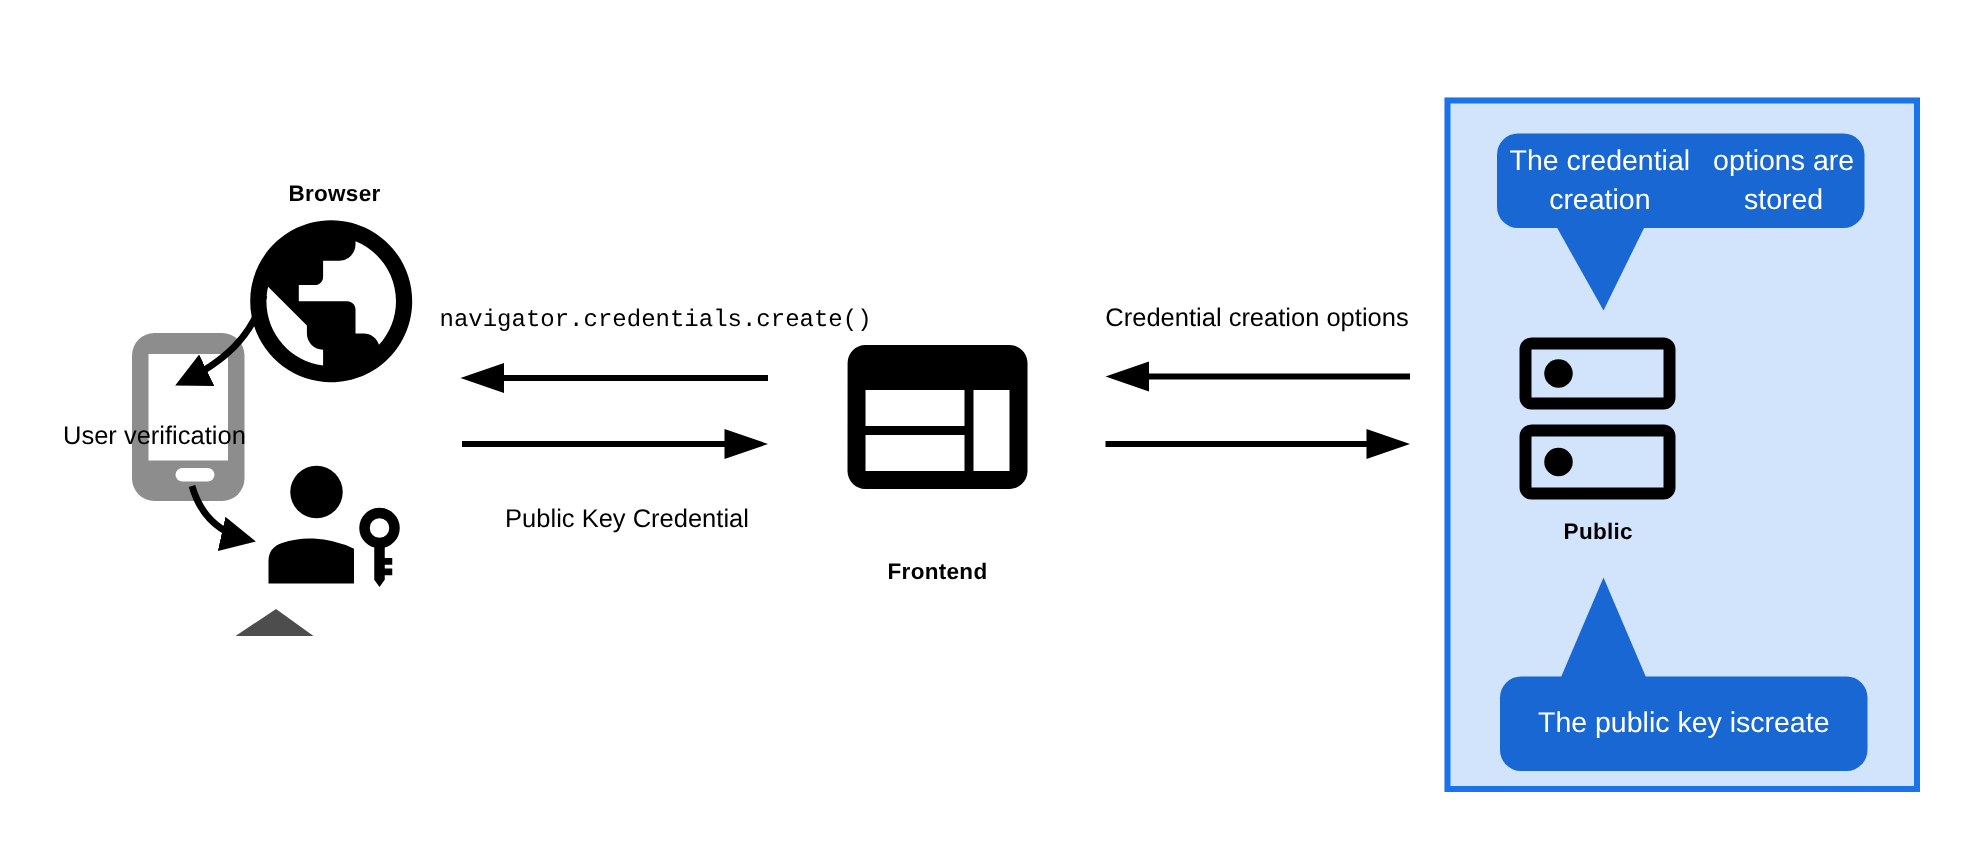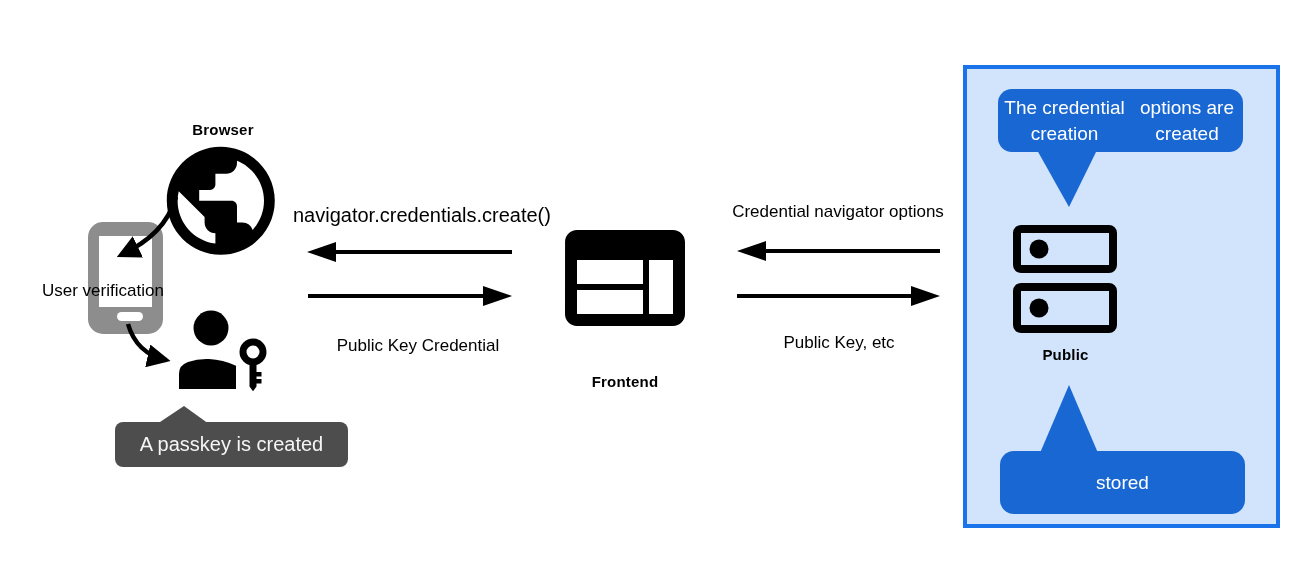--- a/index.html
+++ b/index.html
@@ -22,21 +22,21 @@
   }
   .bubble-top{left:998px;top:89px;}
   .bubble-bottom{left:1000px;top:451px;}
   .tooltip{
     left:115px;top:422px;width:233px;height:45px;border-radius:8px;
     background:var(--c-tooltip,#4d4d4d);color:#f5f5f5;font-size:20px;
     display:flex;align-items:center;justify-content:center;
   }
   .node-label{font-weight:bold;font-size:15px;text-align:center;letter-spacing:.2px;}
   .flow-label{font-size:17px;white-space:nowrap;}
-  .code-label{font-family:Liberation Sans, sans-serif;font-size:20px;white-space:nowrap;}
+  .code-label{font-family:Liberation Mono, monospace;font-size:16px;white-space:nowrap;}
   .center{text-align:center;}
   .fill-ink{fill:var(--c-ink,#000);}
   .stroke-ink{stroke:var(--c-ink,#000);fill:none;}
   .fill-bubble{fill:var(--c-bubble,#1967d2);}
   .fill-tooltip{fill:var(--c-tooltip,#4d4d4d);}
   .fill-phone{fill:var(--c-phone,#8d8d8d);}
 </style>
 </head>
 <body>
 
@@ -109,34 +109,31 @@
   </svg>
 
   <div class="abs node-label" style="left:163px;top:121px;width:120px;">Browser</div>
 
   <div class="abs flow-label" style="left:42px;top:281px;">User verification</div>
 
   <div class="abs code-label" style="left:293px;top:204px;">navigator.credentials.create()</div>
 
   <div class="abs flow-label center" style="left:313px;top:336px;width:210px;">Public Key Credential</div>
 
-  <div class="abs flow-label center" style="left:727px;top:202px;width:222px;">Credential navigator options</div>
+  <div class="abs flow-label center" style="left:727px;top:202px;width:222px;">Credential creation options</div>
 
-  <div class="abs flow-label center" style="left:737px;top:333px;width:204px;">Public Key, etc</div>
 
   <div class="abs node-label" style="left:565px;top:339px;width:120px;margin-top:34px;">Frontend</div>
 
   <div class="abs node-label" style="left:1013px;top:346px;width:105px;">Public</div>
 
   <div class="abs bubble bubble-top">
     <div>The credential creation</div>
-    <div>options are created</div>
+    <div>options are stored</div>
   </div>
 
   <div class="abs bubble bubble-bottom">
-    <div>stored</div>
+    <div>The public key is</div>
+    <div>create</div>
   </div>
 
-  <div class="abs tooltip">
-    <span>A passkey is created</span>
-  </div>
 
 </div>
 
 </body></html>

